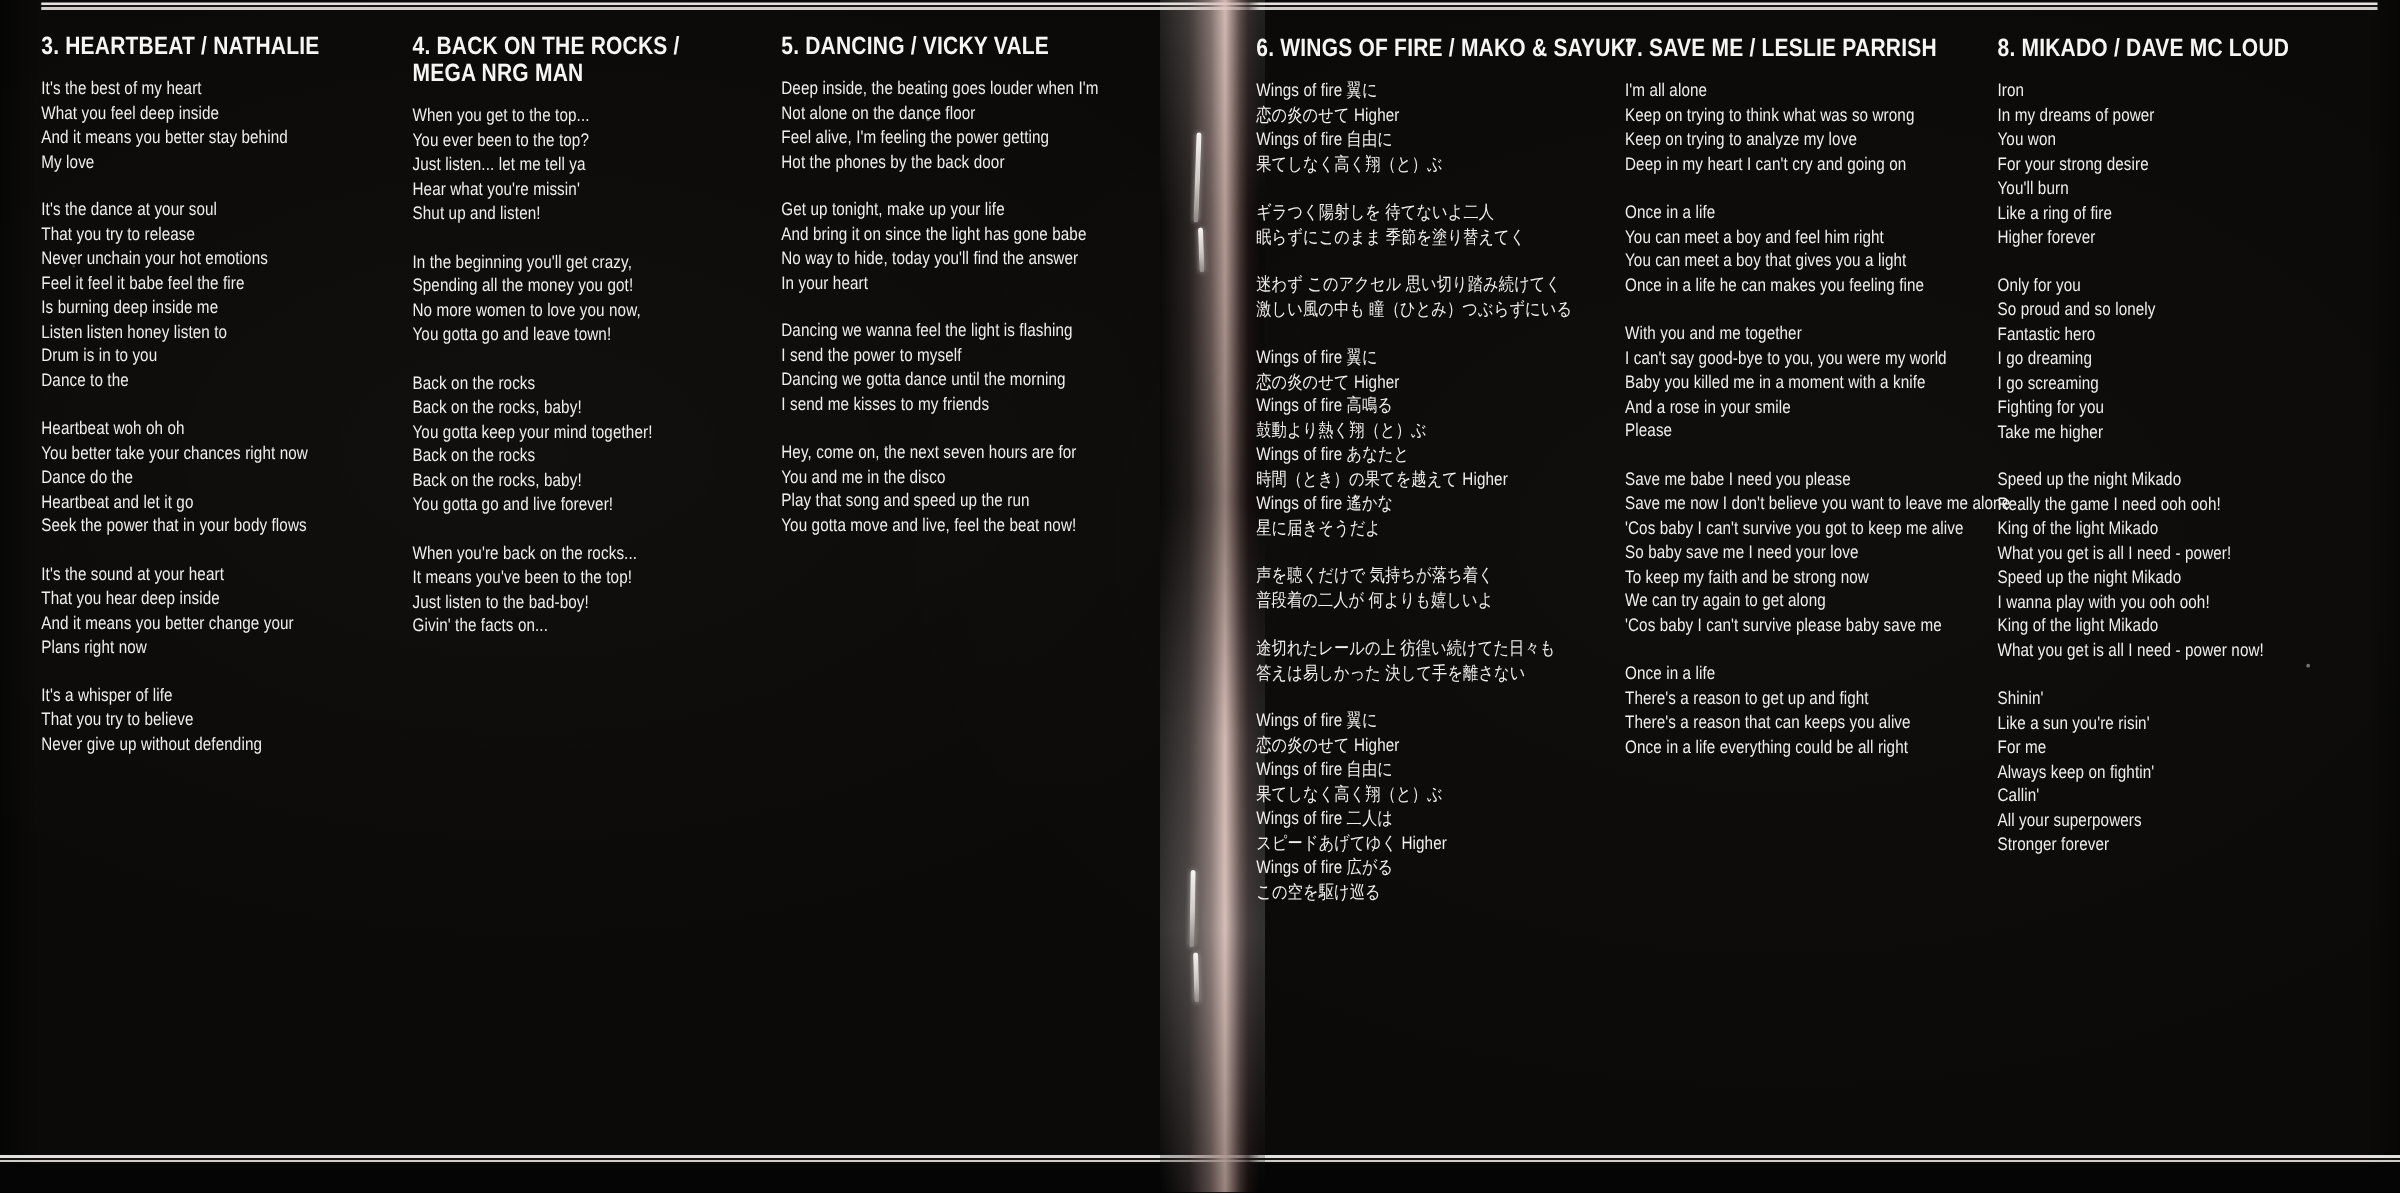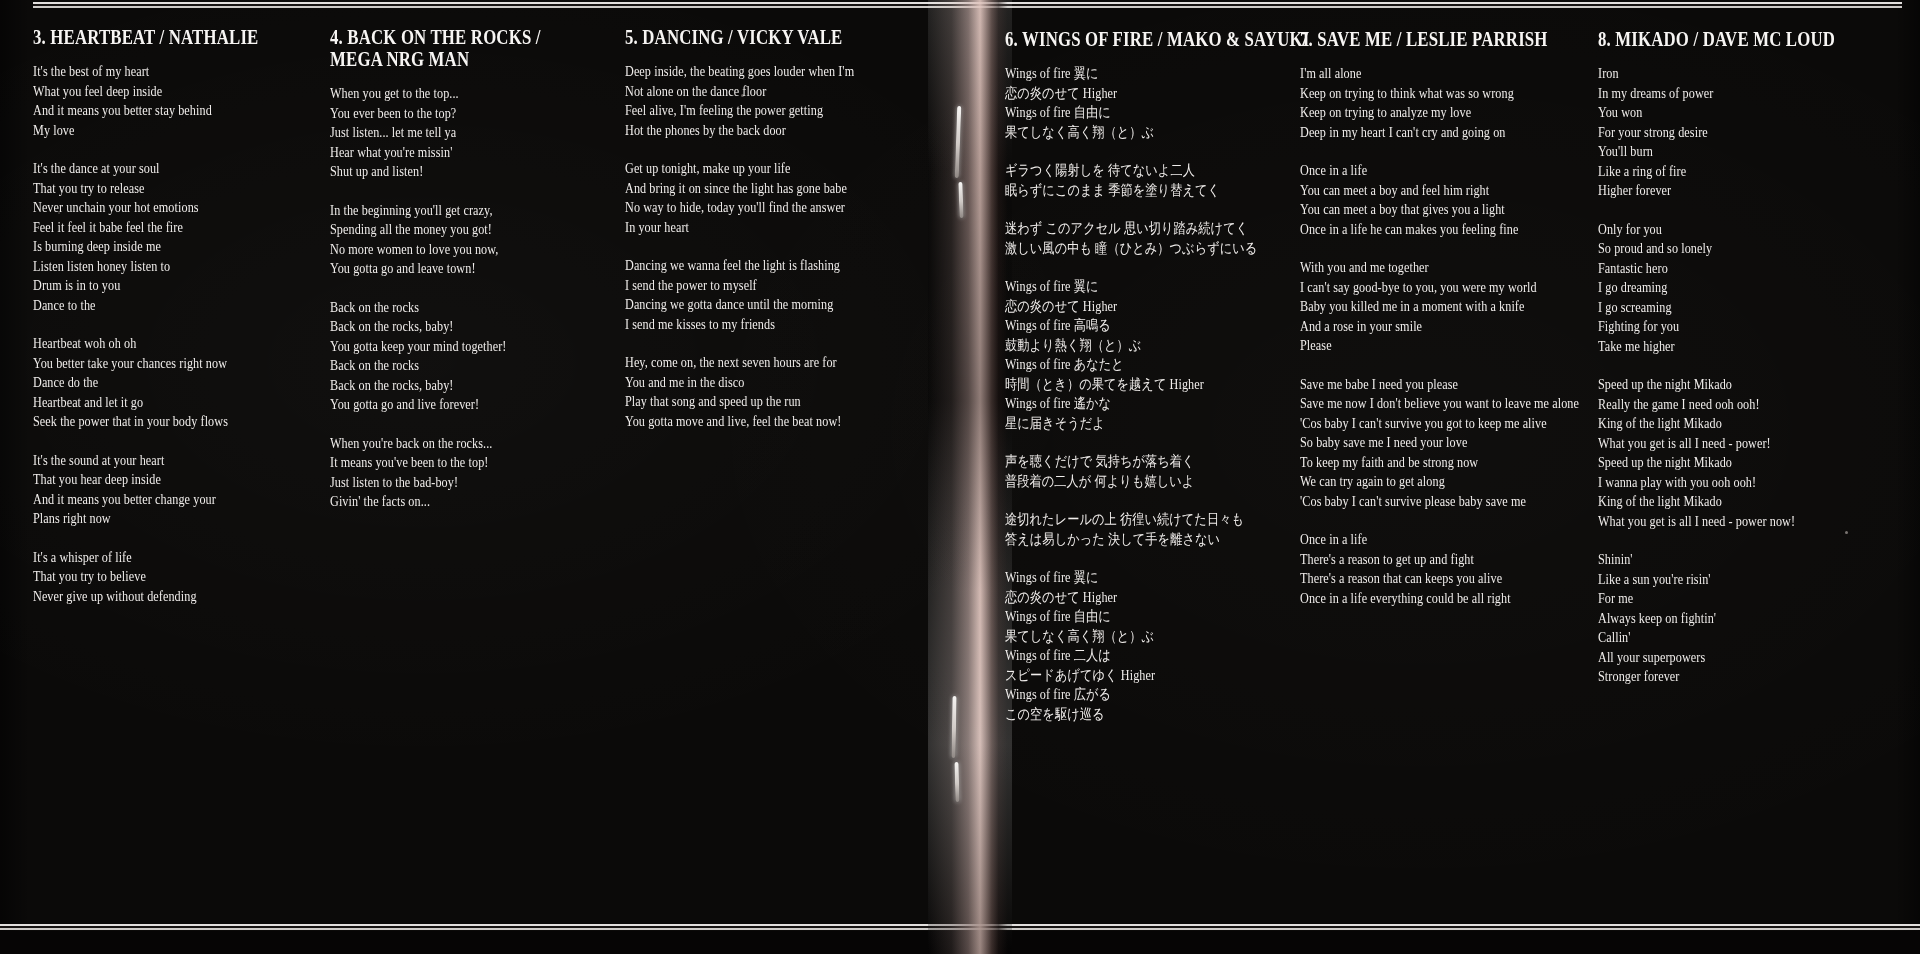--- a/index.html
+++ b/index.html
@@ -1,19 +1,19 @@
 <!DOCTYPE html>
 <html><head>
 <meta charset="utf-8">
 <style>
   html,body{margin:0;padding:0;background:#000;}
   .booklet{
     position:relative;width:1920px;height:954px;overflow:hidden;
     background:var(--bg,#0b0a09);
-    font-family:Liberation Serif, serif;
+    font-family:Liberation Sans, sans-serif;
   }
   
   .booklet::before{
     content:"";position:absolute;inset:0;pointer-events:none;
     background:
       radial-gradient(1000px 600px at 22% 38%, rgba(255,255,255,0.025), transparent 70%),
       radial-gradient(1100px 700px at 74% 45%, rgba(255,246,240,0.02), transparent 70%),
       linear-gradient(90deg, rgba(0,0,0,0.5) 0px, rgba(0,0,0,0) 30px),
       linear-gradient(270deg, rgba(0,0,0,0.45) 0px, rgba(0,0,0,0) 25px);
   }

